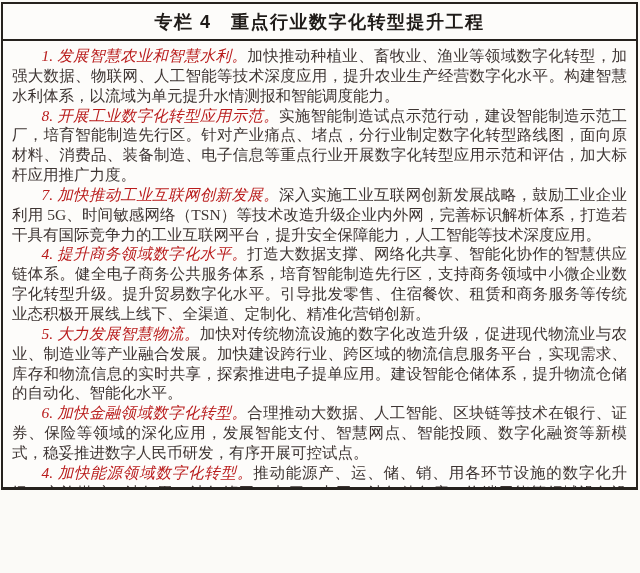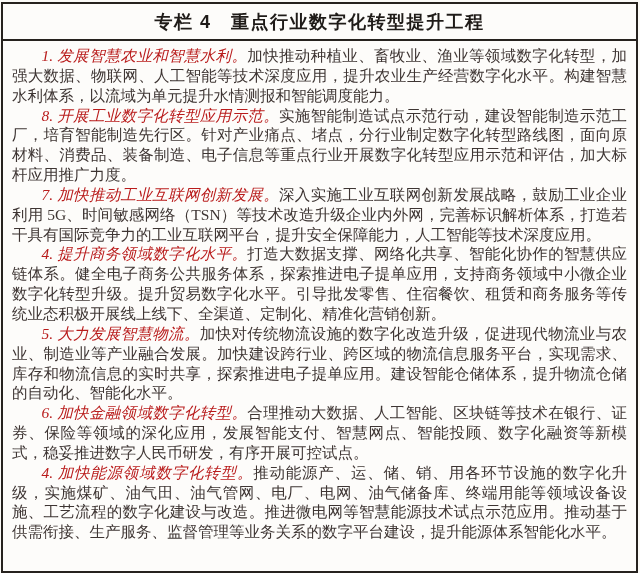--- a/index.html
+++ b/index.html
@@ -11,21 +11,21 @@
     height: 573px;
     background: #fbfaf7;
     position: relative;
     overflow: hidden;
   }
   .panel {
     position: absolute;
     left: 1px;
     top: 2px;
     width: 637px;
-    height: 572px;
+    height: 488px;
     box-sizing: border-box;
     border: 2px solid #26221e;
     border-bottom-width: 3px;
     background: #fdfcfa;
     overflow: hidden;
   }
   .panel-title {
     height: 37px;
     box-sizing: border-box;
     border-bottom: 2px solid #26221e;
@@ -64,20 +64,20 @@
   <section class="panel">
 
     <header class="panel-title">
       <span>专栏 4　重点行业数字化转型提升工程</span>
     </header>
 
     <div class="panel-body">
       <p><span class="lead">1. 发展智慧农业和智慧水利。</span><span>加快推动种植业、畜牧业、渔业等领域数字化转型，加强大数据、物联网、人工智能等技术深度应用，提升农业生产经营数字化水平。构建智慧水利体系，以流域为单元提升水情测报和智能调度能力。</span></p>
       <p><span class="lead">8. 开展工业数字化转型应用示范。</span><span>实施智能制造试点示范行动，建设智能制造示范工厂，培育智能制造先行区。针对产业痛点、堵点，分行业制定数字化转型路线图，面向原材料、消费品、装备制造、电子信息等重点行业开展数字化转型应用示范和评估，加大标杆应用推广力度。</span></p>
       <p><span class="lead">7. 加快推动工业互联网创新发展。</span><span>深入实施工业互联网创新发展战略，鼓励工业企业利用 5G、时间敏感网络（TSN）等技术改造升级企业内外网，完善标识解析体系，打造若干具有国际竞争力的工业互联网平台，提升安全保障能力，人工智能等技术深度应用。</span></p>
-      <p><span class="lead">4. 提升商务领域数字化水平。</span><span>打造大数据支撑、网络化共享、智能化协作的智慧供应链体系。健全电子商务公共服务体系，探索推进电子提单应用，支持商务领域中小微企业数字化转型升级。提升贸易数字化水平。引导批发零售、住宿餐饮、租赁和商务服务等传统业态积极开展线上线下、全渠道、定制化、精准化营销创新。</span></p>
+      <p><span class="lead">4. 提升商务领域数字化水平。</span><span>打造大数据支撑、网络化共享、智能化协作的智慧供应链体系。健全电子商务公共服务体系，培育智能制造先行区，支持商务领域中小微企业数字化转型升级。提升贸易数字化水平。引导批发零售、住宿餐饮、租赁和商务服务等传统业态积极开展线上线下、全渠道、定制化、精准化营销创新。</span></p>
       <p><span class="lead">5. 大力发展智慧物流。</span><span>加快对传统物流设施的数字化改造升级，促进现代物流业与农业、制造业等产业融合发展。加快建设跨行业、跨区域的物流信息服务平台，实现需求、库存和物流信息的实时共享，探索推进电子提单应用。建设智能仓储体系，提升物流仓储的自动化、智能化水平。</span></p>
       <p><span class="lead">6. 加快金融领域数字化转型。</span><span>合理推动大数据、人工智能、区块链等技术在银行、证券、保险等领域的深化应用，发展智能支付、智慧网点、智能投顾、数字化融资等新模式，稳妥推进数字人民币研发，有序开展可控试点。</span></p>
       <p><span class="lead">4. 加快能源领域数字化转型。</span><span>推动能源产、运、储、销、用各环节设施的数字化升级，实施煤矿、油气田、油气管网、电厂、电网、油气储备库、终端用能等领域设备设施、工艺流程的数字化建设与改造。推进微电网等智慧能源技术试点示范应用。推动基于供需衔接、生产服务、监督管理等业务关系的数字平台建设，提升能源体系智能化水平。</span></p>
     </div>
 
   </section>
 </div>
 
 </body></html>

